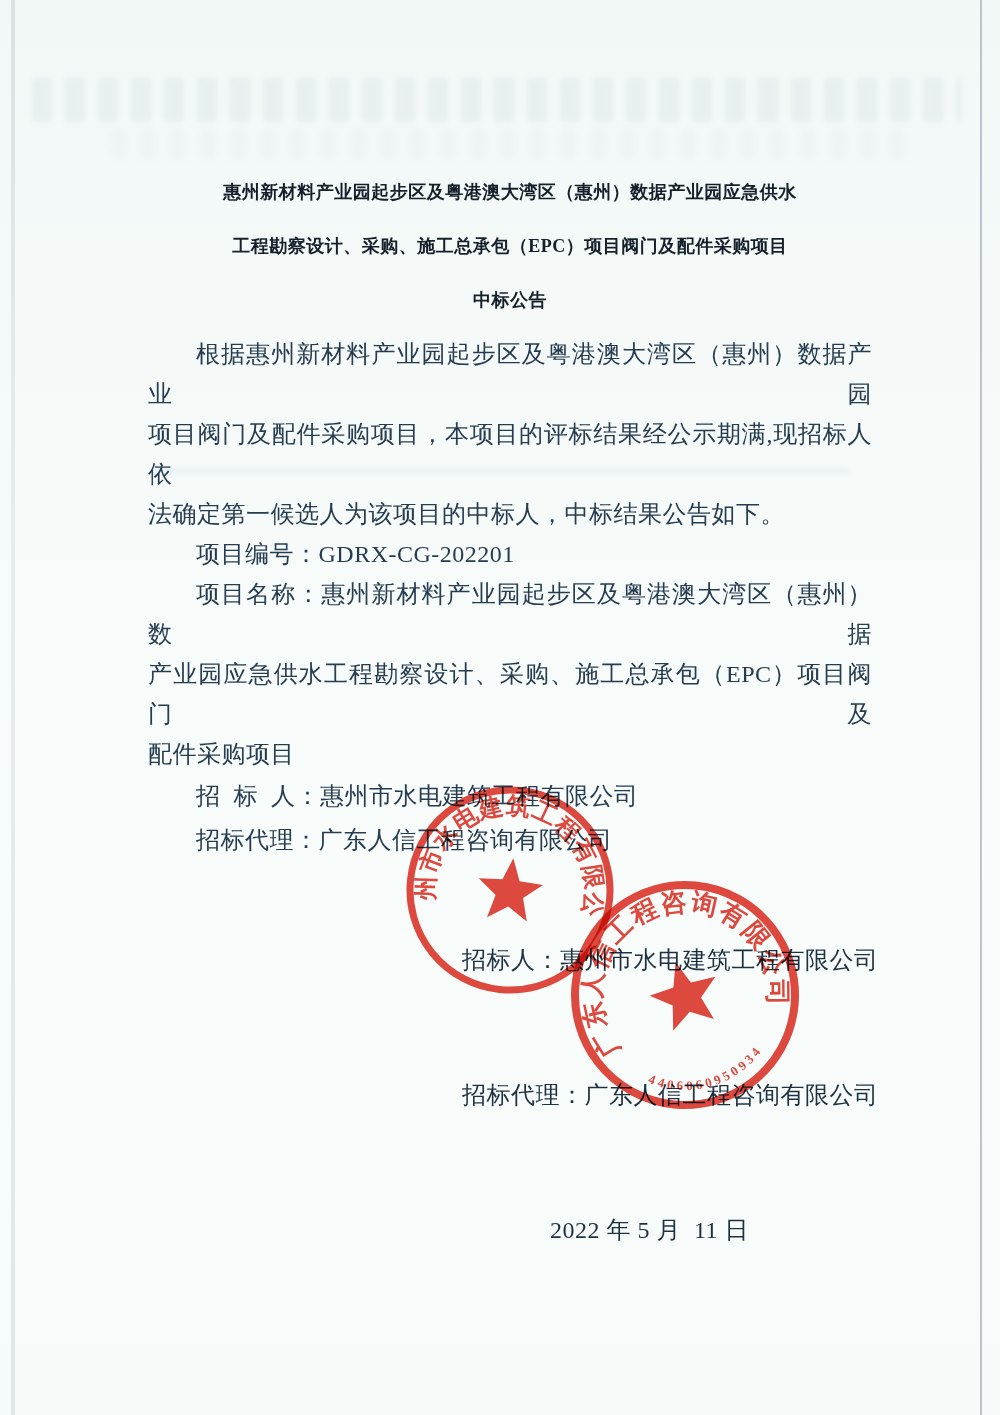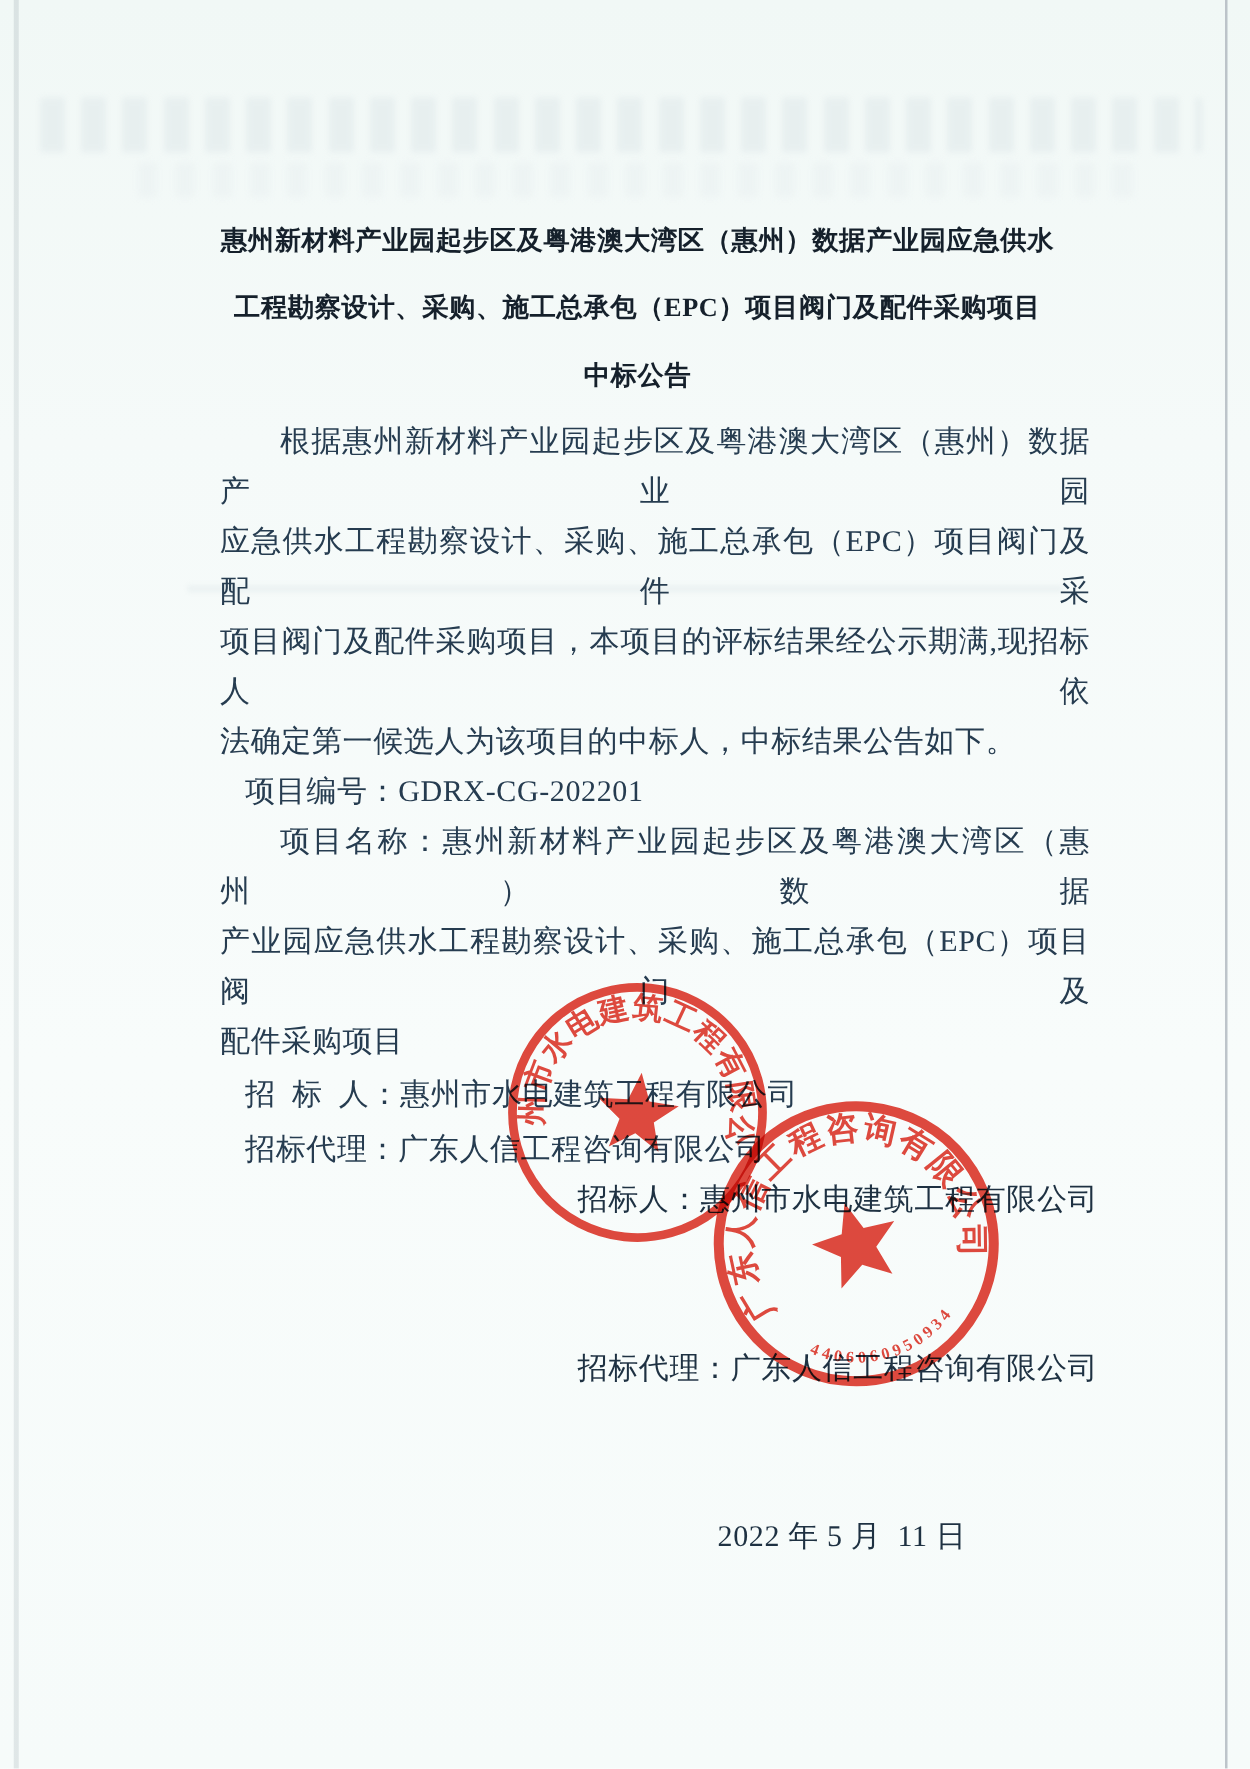--- a/index.html
+++ b/index.html
@@ -39,38 +39,38 @@
     background: #a9b1ba; opacity: 0.75;
   }
   
   .content {
     position: absolute; left: 148px; top: 165px; width: 724px;
     color: #263c50;
   }
   .title-block {
     text-align: center;
     font-weight: bold;
-    font-size: 21px;
+    font-size: 18px;
     line-height: 54px;
     letter-spacing: 0.5px;
     color: #15202b;
   }
   .bodytext { font-size: 24px; letter-spacing: 0.5px; }
   .para { margin-top: 7px; }
-  .pline { line-height: 40px; margin-left: 28px; }
+  .pline { line-height: 40px; }
   .jfull { text-align: justify; text-align-last: justify; }
   .indent { text-indent: 2em; }
   .num-line { line-height: 40px; padding-left: 2em; }
   .detail-row { line-height: 44px; padding-left: 2em; white-space: pre; }
   .signature {
     position: absolute; left: 462px; top: 848px;
     font-size: 24px; line-height: 45px; letter-spacing: 0.5px;
     color: #1e3142; white-space: pre; z-index: 3;
   }
-  .sig-date { margin-left: 112px; }
+  .sig-date { margin-left: 88px; }
   
   .seal {
     position: absolute;
     mix-blend-mode: multiply;
     opacity: 0.92;
     z-index: 4;
     pointer-events: none;
   }
   .seal-1 { left: 400px; top: 780px; width: 220px; height: 220px; transform: rotate(6deg); }
   .seal-2 { left: 565px; top: 875px; width: 240px; height: 240px; transform: rotate(-16deg); }
@@ -90,21 +90,20 @@
   <div class="content">
 
     <div class="title-block">
       <div class="title-line">惠州新材料产业园起步区及粤港澳大湾区（惠州）数据产业园应急供水</div>
       <div class="title-line">工程勘察设计、采购、施工总承包（EPC）项目阀门及配件采购项目</div>
       <div class="title-line">中标公告</div>
     </div>
 
     <div class="bodytext para">
       <div class="pline jfull indent">根据惠州新材料产业园起步区及粤港澳大湾区（惠州）数据产业园</div>
-      <div class="pline jfull">应急供水工程勘察设计、采购、施工总承包（EPC）项目阀门及配件采</div>
       <div class="pline jfull">项目阀门及配件采购项目，本项目的评标结果经公示期满,现招标人依</div>
       <div class="pline">法确定第一候选人为该项目的中标人，中标结果公告如下。</div>
     </div>
 
     <div class="bodytext num-line">
       <span>项目编号：</span><span>GDRX-CG-202201</span>
     </div>
 
     <div class="bodytext">
       <div class="pline jfull indent">项目名称：惠州新材料产业园起步区及粤港澳大湾区（惠州）数据</div>

